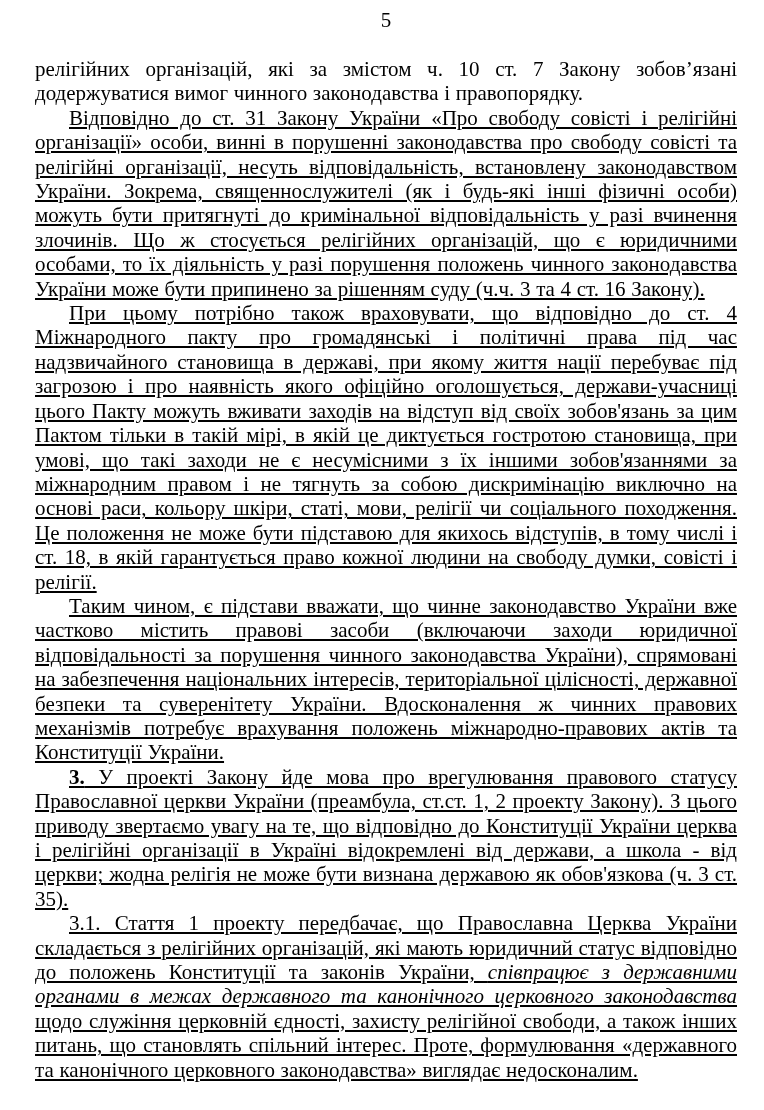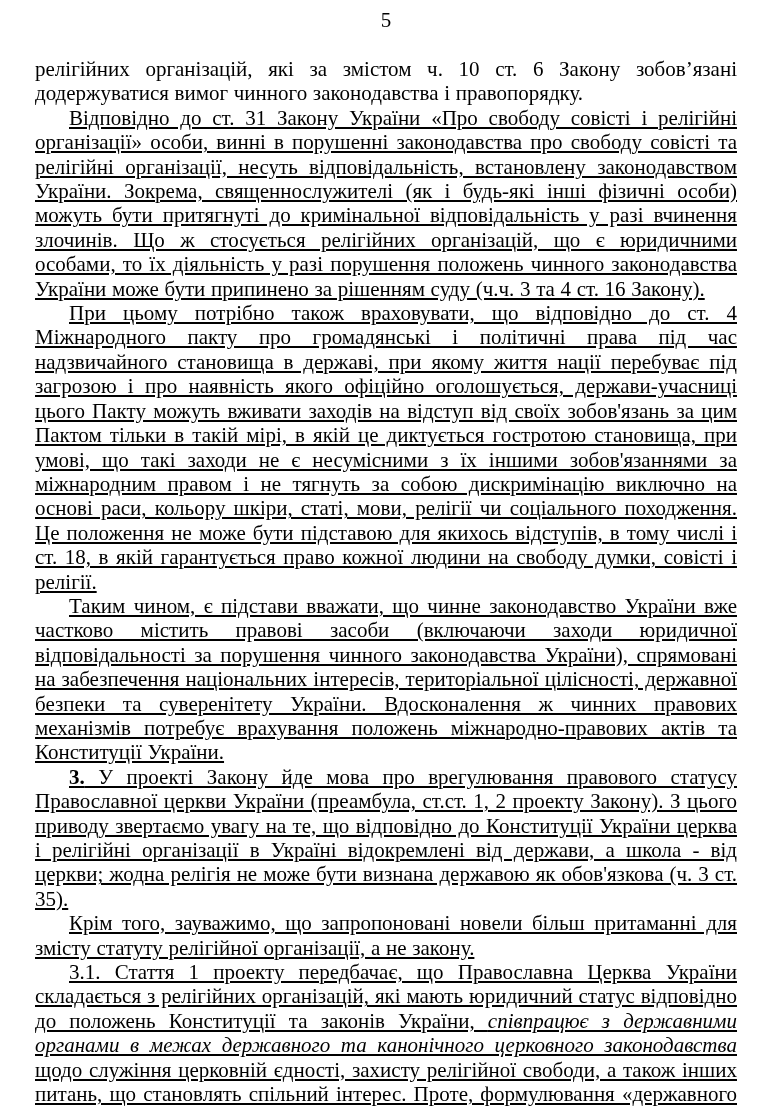--- a/index.html
+++ b/index.html
@@ -41,21 +41,20 @@
   }
   .doc .run-bold   { font-weight: bold; }
   .doc .run-italic { font-style: italic; }
 </style>
 </head>
 <body>
 
 <div class="page">
   <p class="page-number">5</p>
   <div class="doc">
-      <p><span>релігійних організацій, які за змістом ч. 10 ст. 6 Закону зобов’язані додержуватися вимог чинного законодавства і правопорядку.</span></p>
+      <p><span>релігійних організацій, які за змістом ч. 10 ст. 7 Закону зобов’язані додержуватися вимог чинного законодавства і правопорядку.</span></p>
       <p class="indent"><span>Відповідно до ст. 31 Закону України «Про свободу совісті і релігійні організації» особи, винні в порушенні законодавства про свободу совісті та релігійні організації, несуть відповідальність, встановлену законодавством України. Зокрема, священнослужителі (як і будь-які інші фізичні особи) можуть бути притягнуті до кримінальної відповідальність у разі вчинення злочинів. Що ж стосується релігійних організацій, що є юридичними особами, то їх діяльність у разі порушення положень чинного законодавства України може бути припинено за рішенням суду (ч.ч. 3 та 4 ст. 16 Закону).</span></p>
       <p class="indent"><span>При цьому потрібно також враховувати, що відповідно до ст. 4 Міжнародного пакту про громадянські і політичні права під час надзвичайного становища в державі, при якому життя нації перебуває під загрозою і про наявність якого офіційно оголошується, держави-учасниці цього Пакту можуть вживати заходів на відступ від своїх зобов'язань за цим Пактом тільки в такій мірі, в якій це диктується гостротою становища, при умові, що такі заходи не є несумісними з їх іншими зобов'язаннями за міжнародним правом і не тягнуть за собою дискримінацію виключно на основі раси, кольору шкіри, статі, мови, релігії чи соціального походження. Це положення не може бути підставою для якихось відступів, в тому числі і ст. 18, в якій гарантується право кожної людини на свободу думки, совісті і релігії.</span></p>
       <p class="indent"><span>Таким чином, є підстави вважати, що чинне законодавство України вже частково містить правові засоби (включаючи заходи юридичної відповідальності за порушення чинного законодавства України), спрямовані на забезпечення національних інтересів, територіальної цілісності, державної безпеки та суверенітету України. Вдосконалення ж чинних правових механізмів потребує врахування положень міжнародно-правових актів та Конституції України.</span></p>
       <p class="indent"><span class="run-bold">3.</span><span> У проекті Закону йде мова про врегулювання правового статусу Православної церкви України (преамбула, ст.ст. 1, 2 проекту Закону). З цього приводу звертаємо увагу на те, що відповідно до Конституції України церква і релігійні організації в Україні відокремлені від держави, а школа - від церкви; жодна релігія не може бути визнана державою як обов'язкова (ч. 3 ст. 35).</span></p>
-      <p class="indent"><span>Крім того, зауважимо, що запропоновані новели більш притаманні для змісту статуту релігійної організації, а не закону.</span></p>
       <p class="indent"><span>3.1. Стаття 1 проекту передбачає, що Православна Церква України складається з релігійних організацій, які мають юридичний статус відповідно до положень Конституції та законів України, </span><span class="run-italic">співпрацює з державними органами в межах державного та канонічного церковного законодавства</span><span> щодо служіння церковній єдності, захисту релігійної свободи, а також інших питань, що становлять спільний інтерес. Проте, формулювання  «державного та канонічного церковного законодавства» виглядає недосконалим.</span></p>
     </div>
 </div>
 
 </body></html>

